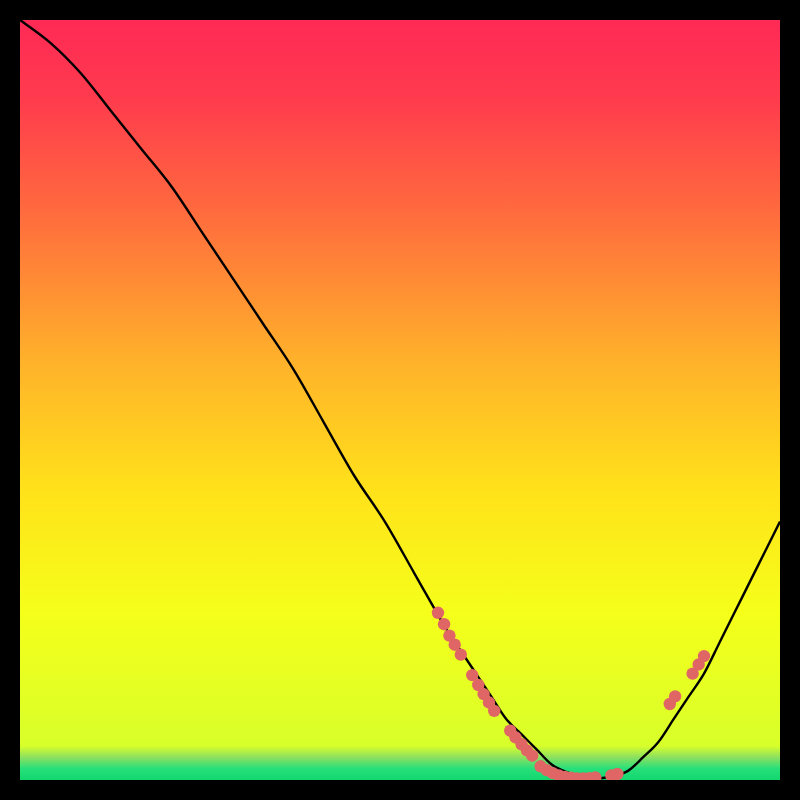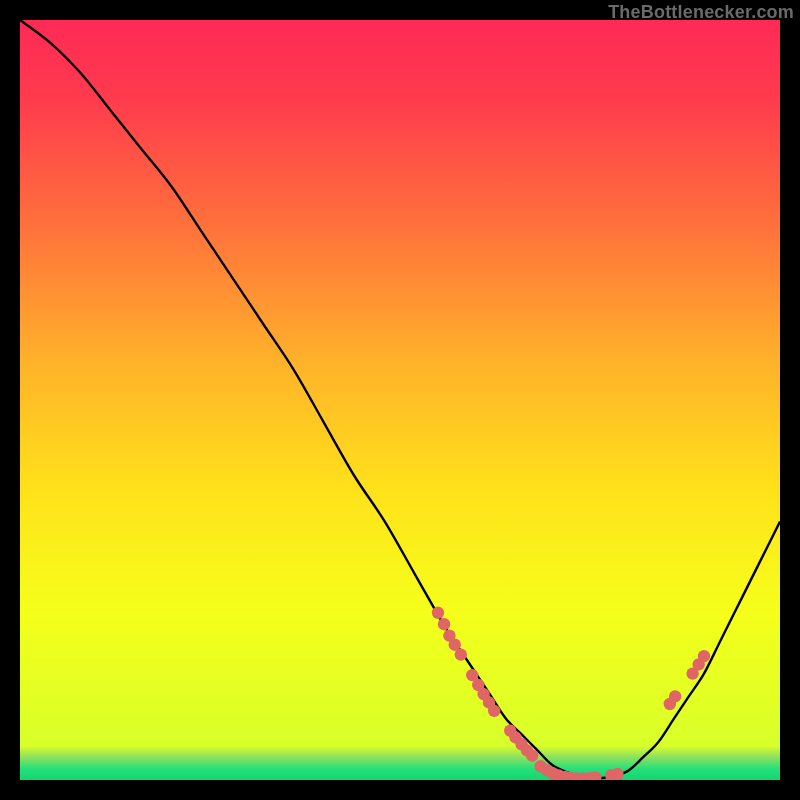--- a/index.html
+++ b/index.html
@@ -30,21 +30,20 @@
     font-size: 18px;
     font-weight: 600;
     color: #6a6a6a;
     letter-spacing: 0.2px;
   }
 </style>
 </head>
 <body>
 
 <div class="stage">
-  <div class="watermark">TheBottlenecker.com</div>
 
   <svg class="plot" viewBox="0 0 760 760" preserveAspectRatio="none">
     <defs>
       <linearGradient id="bg" x1="0" y1="0" x2="0" y2="1">
           <stop offset="0%" stop-color="#ff2a55"></stop>
           <stop offset="10%" stop-color="#ff3a4e"></stop>
           <stop offset="25%" stop-color="#ff6a3e"></stop>
           <stop offset="45%" stop-color="#ffb22a"></stop>
           <stop offset="62%" stop-color="#ffe21a"></stop>
           <stop offset="78%" stop-color="#f5ff1a"></stop>

